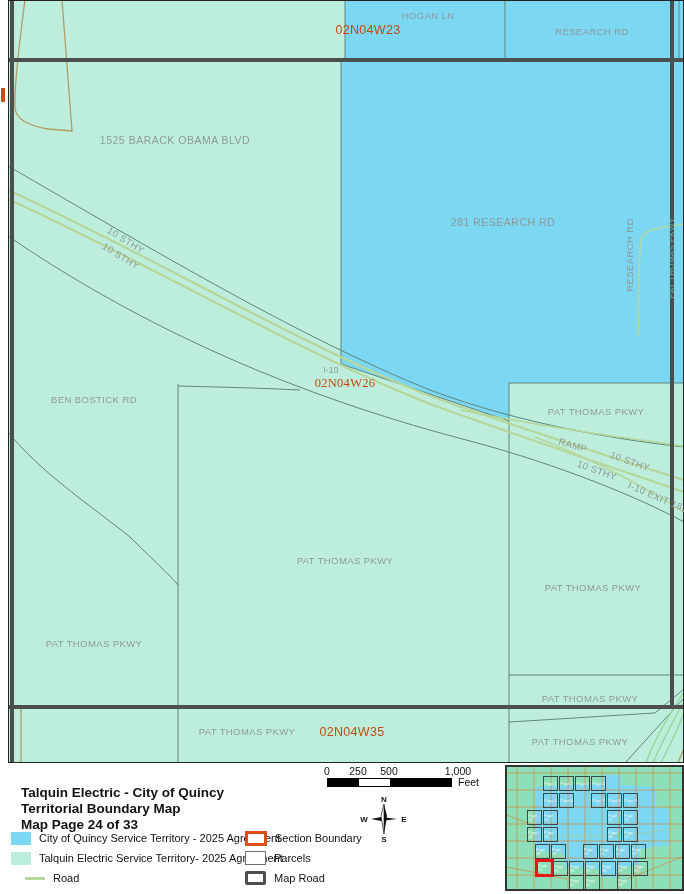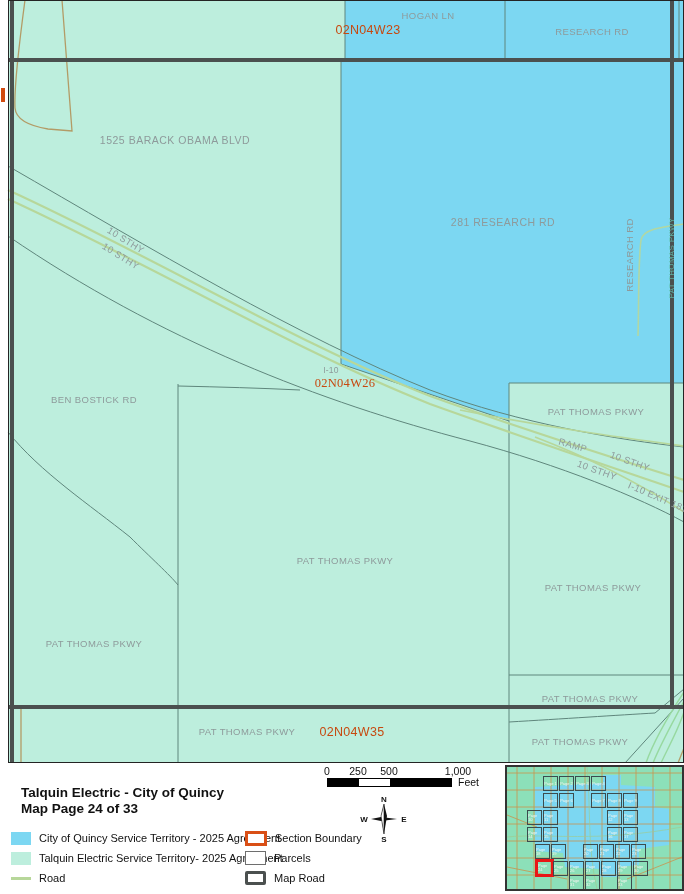--- a/index.html
+++ b/index.html
@@ -134,20 +134,21 @@
         <div class="mlabel road" style="left: 247px; top: 731px; transform: translate(-50%, -50%);">PAT THOMAS PKWY</div>
         <div class="mlabel section" style="left: 352px; top: 732px; transform: translate(-50%, -50%);">02N04W35</div>
         <div class="mlabel road" style="left: 580px; top: 741px; transform: translate(-50%, -50%);">PAT THOMAS PKWY</div>
       </div>
   </div>
 
   <div class="footer">
 
     <div class="title-block">
       <div class="title-line">Talquin Electric - City of Quincy</div>
+      <div class="title-line">Territorial Boundary Map</div>
       <div class="title-line">Map Page 24 of 33</div>
     </div>
 
     <div class="scalebar">
       <span class="sb-tick" style="left:9px">0</span>
       <span class="sb-tick" style="left:40px">250</span>
       <span class="sb-tick" style="left:71px">500</span>
       <span class="sb-tick" style="left:140px">1,000</span>
       <div class="sb-bar">
           <div class="sb-white"></div>
@@ -169,21 +170,21 @@
 
     <div class="legend">
       <div class="lg-row" style="left:0;top:0">
         <span class="sw sw-blue"></span>
         <span class="lg-label">City of Quincy Service Territory - 2025 Agreement</span>
       </div>
       <div class="lg-row" style="left:0;top:20px">
         <span class="sw sw-teal"></span>
         <span class="lg-label">Talquin Electric Service Territory- 2025 Agreement</span>
       </div>
-      <div class="lg-row" style="left:0;top:40px">
+      <div class="lg-row" style="left:14px;top:40px">
         <span class="sw sw-road"></span>
         <span class="lg-label">Road</span>
       </div>
       <div class="lg-row" style="left:234px;top:0">
         <span class="sw sw-section"></span>
         <span class="lg-label">Section Boundary</span>
       </div>
       <div class="lg-row" style="left:234px;top:20px">
         <span class="sw sw-parcel"></span>
         <span class="lg-label">Parcels</span>

